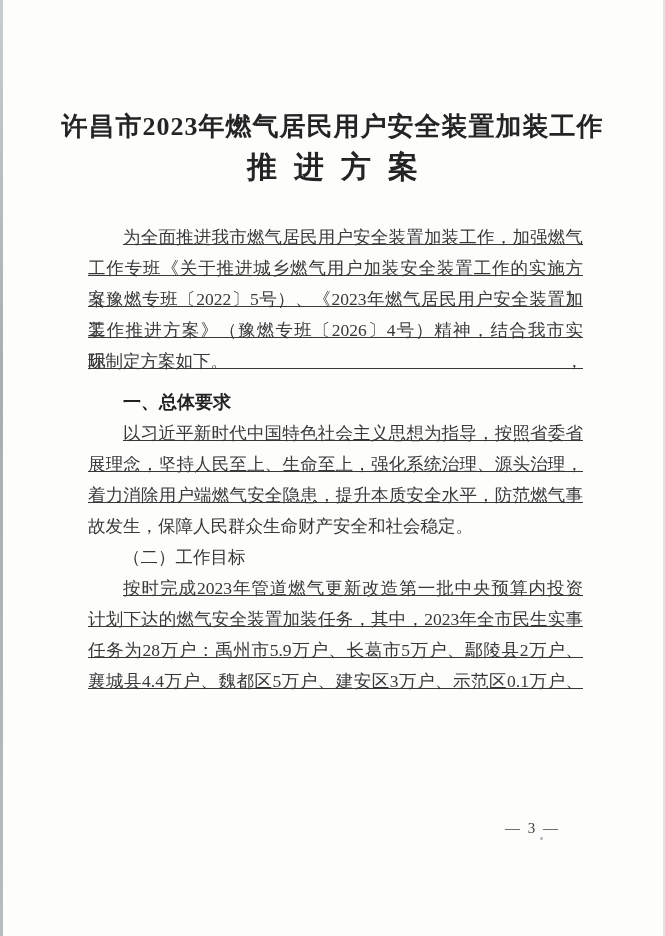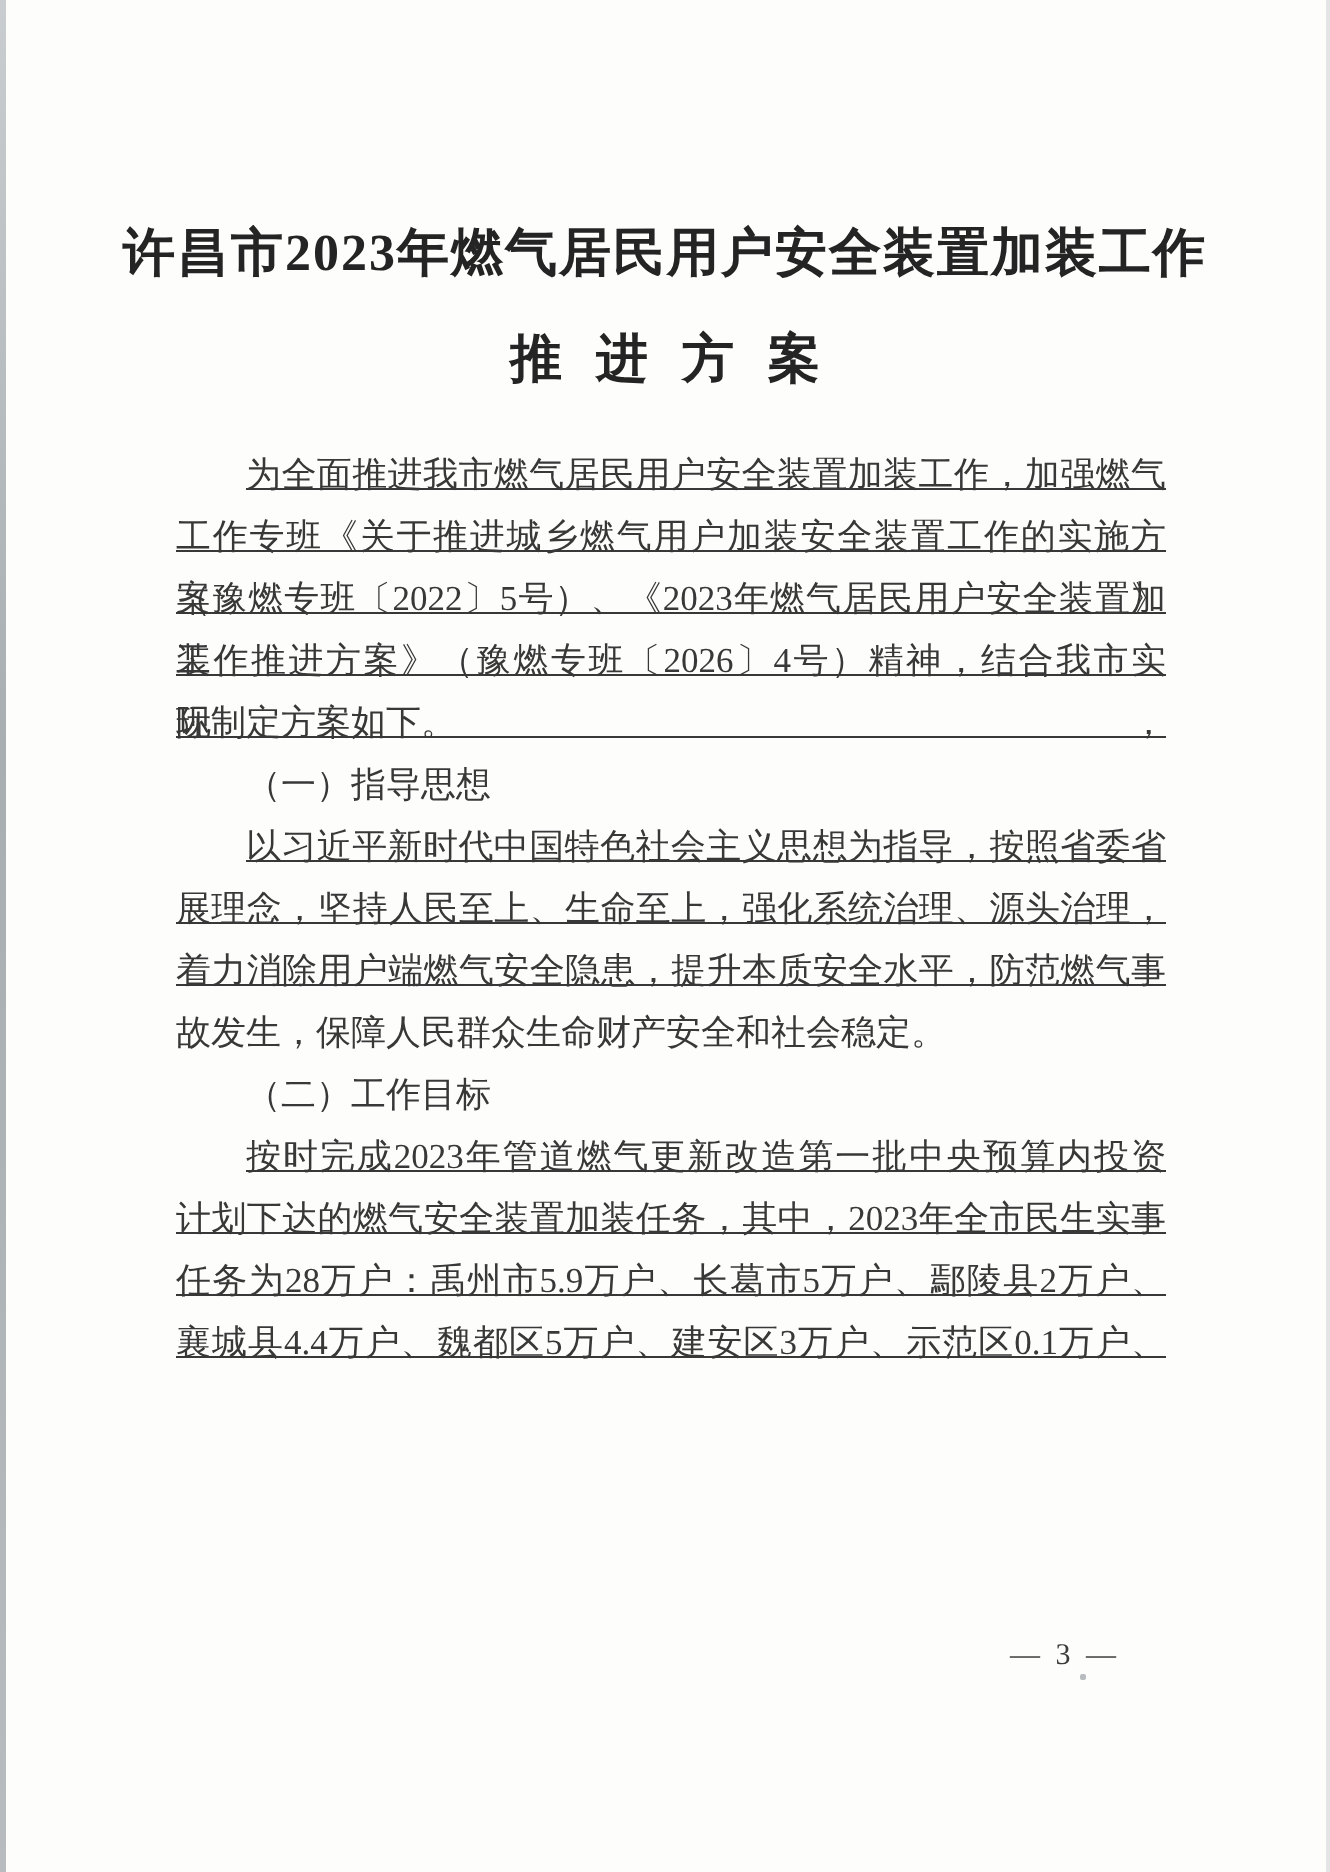--- a/index.html
+++ b/index.html
@@ -33,25 +33,25 @@
     text-align: center;
     color: #242424;
     font-weight: 700;
   }
   .title-line1 {
     font-size: 26px;
     line-height: 38px;
     letter-spacing: 1px;
   }
   .title-line2 {
-    font-size: 26px;
+    font-size: 30px;
     line-height: 38px;
     letter-spacing: 17px;
     padding-left: 17px;
-    margin-top: 15px;
+    margin-top: 2px;
   }
   .doc-body {
     position: absolute;
     left: 88px;
     top: 222px;
     width: 495px;
     color: #383838;
     font-size: 17.5px;
   }
   .line {
@@ -104,21 +104,21 @@
     <div class="title-line1">许昌市2023年燃气居民用户安全装置加装工作</div>
     <div class="title-line2">推进方案</div>
   </div>
 
   <div class="doc-body">
       <div class="line indent justify">为全面推进我市燃气居民用户安全装置加装工作，加强燃气</div>
       <div class="line justify">工作专班《关于推进城乡燃气用户加装安全装置工作的实施方案》</div>
       <div class="line justify">（豫燃专班〔2022〕5号）、《2023年燃气居民用户安全装置加装</div>
       <div class="line justify">工作推进方案》（豫燃专班〔2026〕4号）精神，结合我市实际，</div>
       <div class="line ">现制定方案如下。</div>
-      <div class="line indent">（一）指导思想</div>
+      <div class="line indent h1">一、总体要求</div>
       <div class="line indent justify">以习近平新时代中国特色社会主义思想为指导，按照省委省</div>
       <div class="line justify">展理念，坚持人民至上、生命至上，强化系统治理、源头治理，</div>
       <div class="line justify">着力消除用户端燃气安全隐患，提升本质安全水平，防范燃气事</div>
       <div class="line ">故发生，保障人民群众生命财产安全和社会稳定。</div>
       <div class="line indent">（二）工作目标</div>
       <div class="line indent justify">按时完成2023年管道燃气更新改造第一批中央预算内投资</div>
       <div class="line justify">计划下达的燃气安全装置加装任务，其中，2023年全市民生实事</div>
       <div class="line justify">任务为28万户：禹州市5.9万户、长葛市5万户、鄢陵县2万户、</div>
       <div class="line justify">襄城县4.4万户、魏都区5万户、建安区3万户、示范区0.1万户、</div>
     </div>

